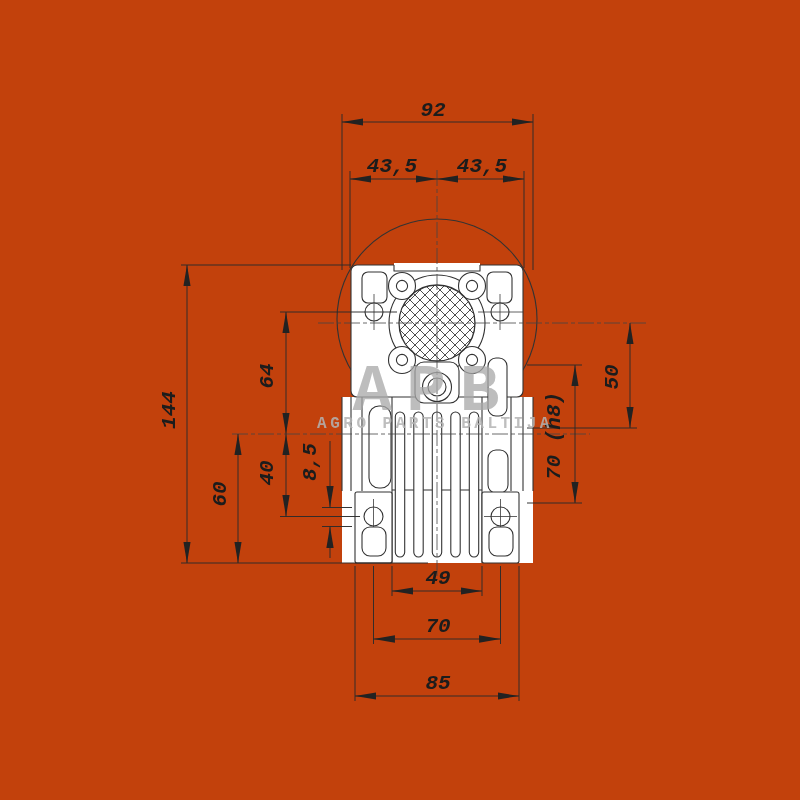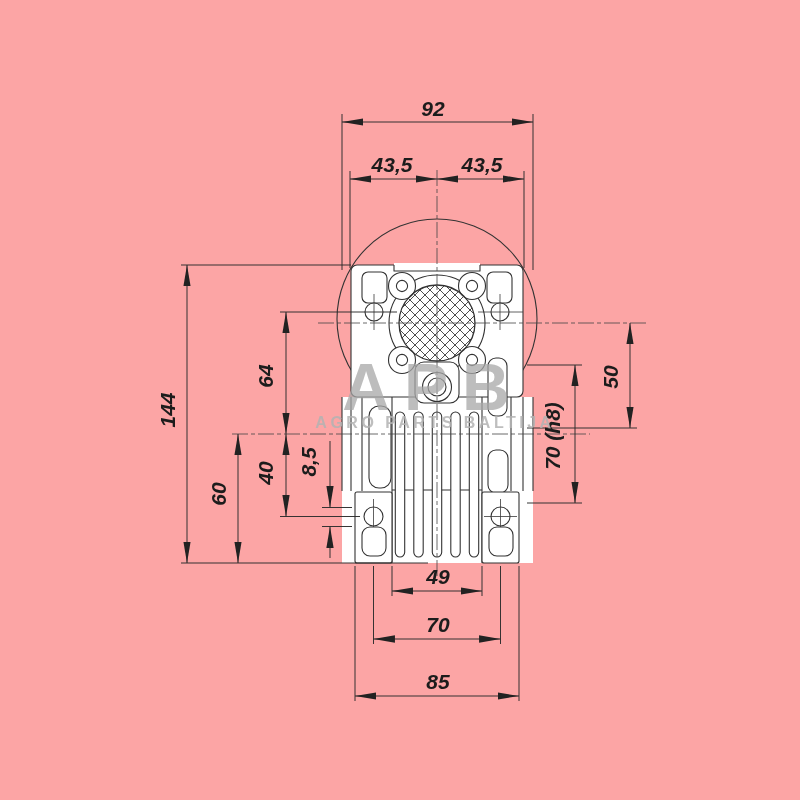--- a/index.html
+++ b/index.html
@@ -1,17 +1,17 @@
 <!DOCTYPE html>
 <html><head>
 <meta charset="utf-8">
 <style>
   html,body{margin:0;padding:0;background:#fff;}
-  #stage{position:relative;width:800px;height:800px;background:#fca5a5;overflow:hidden;
-         font-family:Liberation Sans, sans-serif;}
+  #stage{position:relative;width:800px;height:800px;background:#c2410c;overflow:hidden;
+         font-family:Liberation Mono, monospace;}
   svg{display:block}
   .bodyline{stroke:#333;stroke-width:1.1;fill:none;stroke-linejoin:round;}
   .bodyfill{stroke:#333;stroke-width:1.1;fill:#fff;stroke-linejoin:round;}
   .mask{fill:#fff;stroke:none;}
   .thin{stroke:#3a3a3a;stroke-width:0.8;fill:none;}
   .cl{stroke:#444;stroke-width:0.8;fill:none;stroke-dasharray:16 3 4 3;}
   .ext,.lead,.dim{stroke:#2b2b2b;stroke-width:0.95;fill:none;}
   .dim{marker-start:url(#arrow);marker-end:url(#arrow);}
   .lead{marker-end:url(#arrow);}
   .dimtxt{font-style:italic;font-weight:700;font-size:21px;fill:#1c1c1c;}

